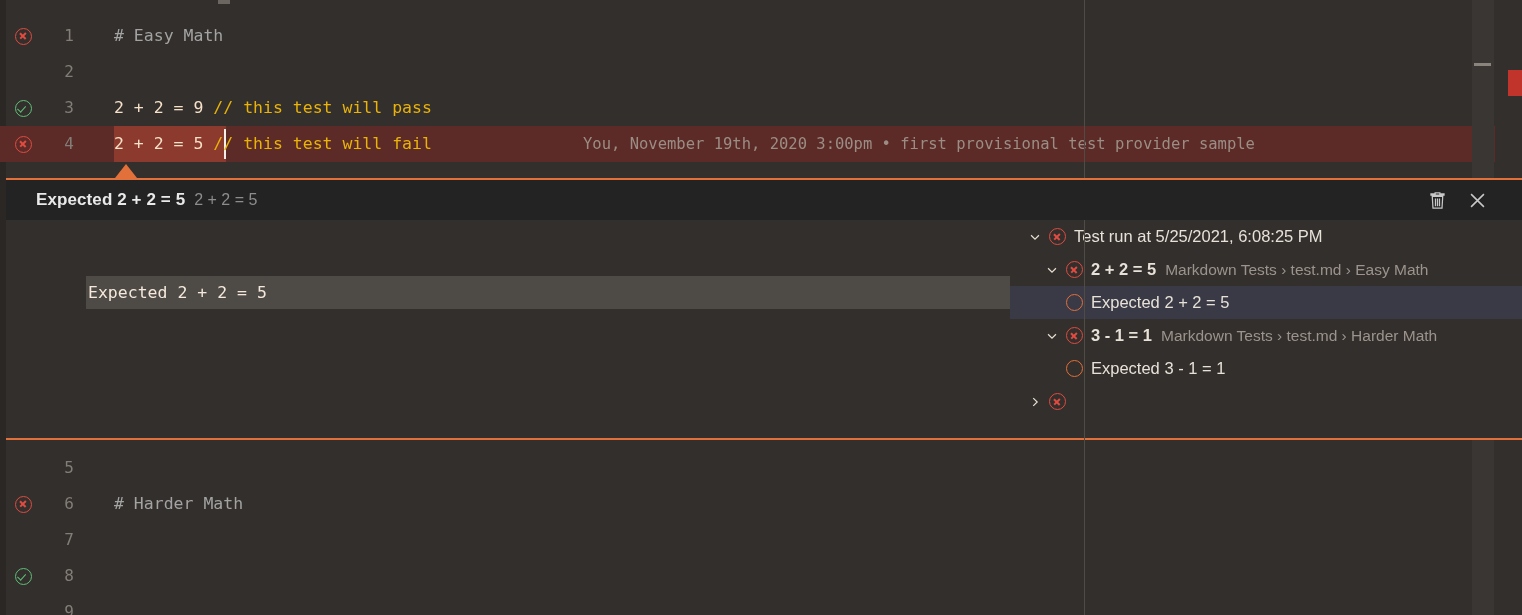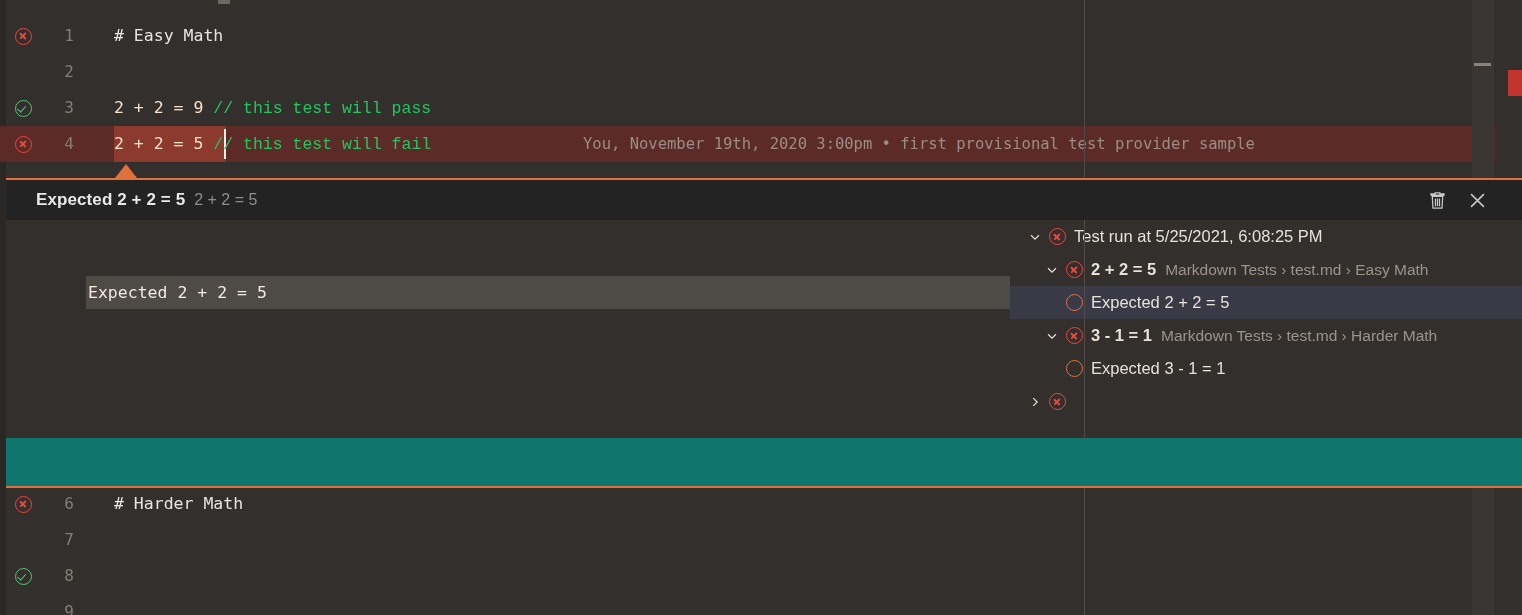--- a/index.html
+++ b/index.html
@@ -68,23 +68,23 @@
   }
   .code-text {
     position: absolute;
     left: 114px;
     font-family: "DejaVu Sans Mono", monospace;
     font-size: 16.5px;
     line-height: 36px;
     white-space: pre;
     color: #e8dfd6;
   }
-  .tok-head { color: #e5e5e5; }
+  .tok-head { color: #a3a3a3; }
   .tok-num  { color: #f5e0c8; }
-  .tok-com  { color: #22c55e; font-family: Liberation Mono, monospace; }
+  .tok-com  { color: #eab308; }
 
   .err-line-bg {
     position: absolute;
     left: 0;
     height: 36px;
     width: 1495px;
     background: #5c2b27;
   }
   .sel-span {
     position: absolute;
@@ -188,22 +188,22 @@
     right: 0;
     width: 14px;
   }
 
   
   .peek {
     position: absolute;
     left: 6px;
     top: 178px;
     width: 1516px;
-    height: 310px;
-    background: #0f766e;
+    height: 262px;
+    background: #bef264;
     border-top: 2px solid #e2703a;
     border-bottom: 2px solid #e2703a;
     box-sizing: border-box;
     z-index: 10;
   }
   .peek-arrow {
     position: absolute;
     left: 115px;
     top: 164px;
     width: 0;

